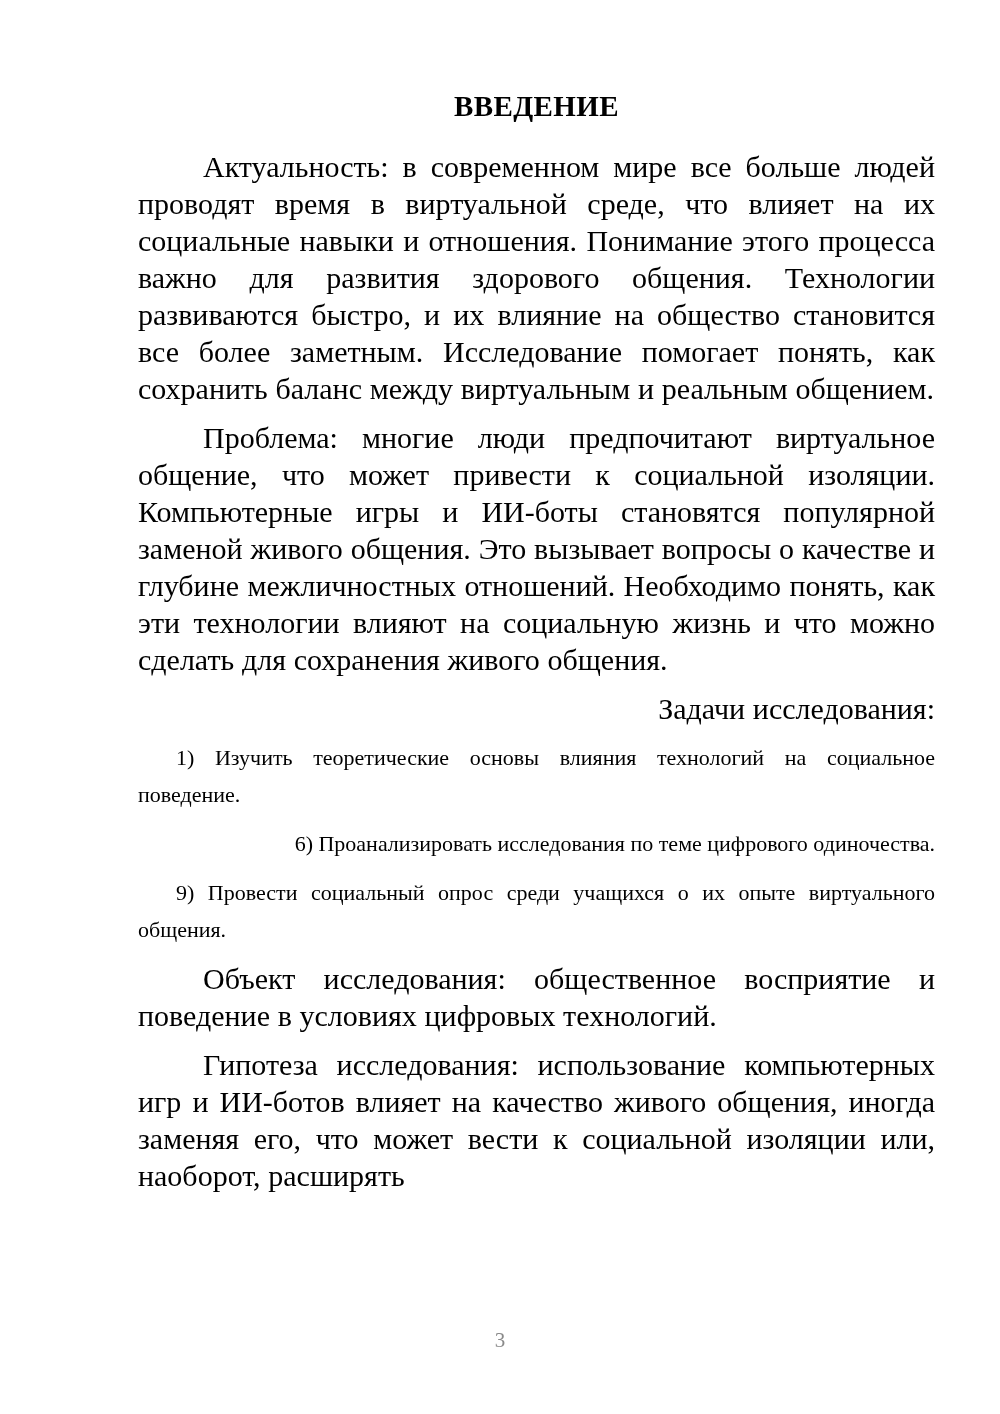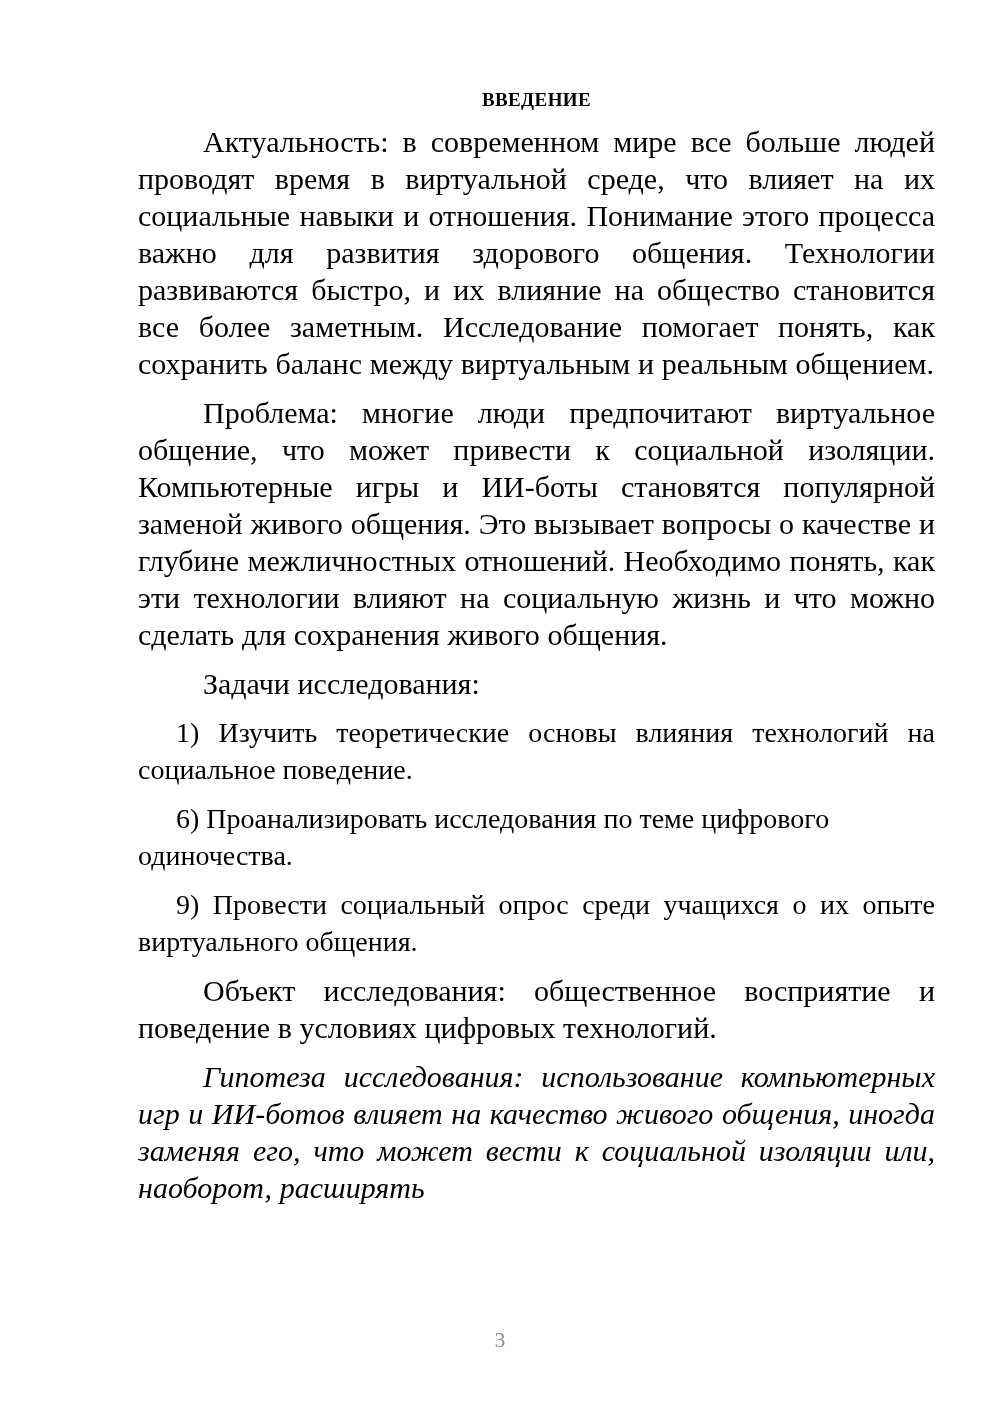--- a/index.html
+++ b/index.html
@@ -27,58 +27,57 @@
   }
 
   .content {
     position: absolute;
     left: 138px;
     top: 88px;
     width: 797px;   
   }
 
   .doc-title {
-    font-size: 19px;
+    font-size: 29px;
     font-weight: bold;
     text-align: center;
     letter-spacing: 0.4px;
     line-height: 1.25;
-    margin: 0 0 11px 0;
+    margin: 0 0 24px 0;
   }
 
   .para {
     font-size: 30px;
     line-height: 37px;
     text-align: justify;
     text-justify: inter-word;
     text-indent: 65px;
     margin: 0 0 12px 0;
     hyphens: none;
     word-spacing: 0.2px;
   }
 
   .para:last-of-type {
     margin-bottom: 8px;
-    font-style: italic;
   }
 
   
   .list-item {
-    font-size: 28px;
+    font-size: 22px;
     line-height: 37px;
     text-align: justify;
     text-justify: inter-word;
     text-indent: 38px;
     margin: 0 0 12px 0;
     hyphens: none;
   }
 
   
   .no-justify {
-    text-align: left;
+    text-align: right;
   }
 
   .page-number {
     position: absolute;
     left: 0;
     top: 1330px;
     width: 1000px;
     text-align: center;
     font-size: 21px;
     line-height: 1;

